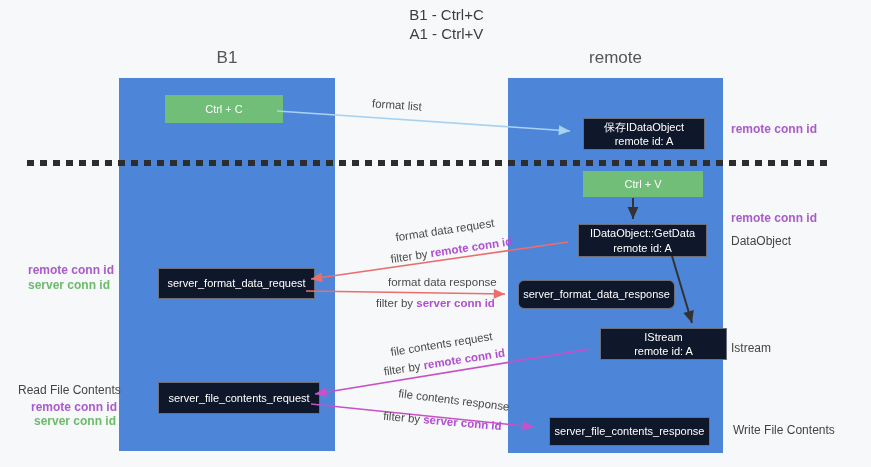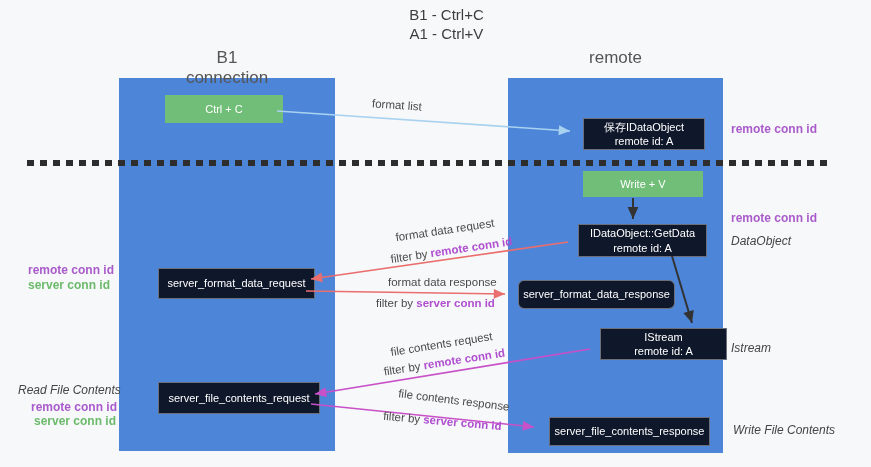--- a/index.html
+++ b/index.html
@@ -40,21 +40,21 @@
   #lbl-fresp{left:388px;top:276px;}
   #lbl-fresp-filter{left:376px;top:297px;}
   #lbl-fcr{left:390px;top:338px;transform:rotate(-9deg);}
   #lbl-fcr-filter{left:383px;top:356px;transform:rotate(-9deg);}
   #lbl-fcresp{left:398px;top:394px;transform:rotate(7deg);}
   #lbl-fcresp-filter{left:383px;top:415px;transform:rotate(5deg);}
 
   .side-label{position:absolute;font-size:12px;white-space:nowrap;z-index:6;}
   .bold-purple{color:#a95bcb;font-weight:bold;}
   .bold-green{color:#6cba6c;font-weight:bold;}
-  .plain{color:#444;font-style:italic;}
+  .plain{color:#444;}
   #l-remote-1{left:28px;top:263px;}
   #l-server-1{left:28px;top:278px;}
   #l-read{left:18px;top:383px;}
   #l-remote-2{left:31px;top:400px;}
   #l-server-2{left:34px;top:414px;}
   #r-remote-1{left:731px;top:122px;}
   #r-remote-2{left:731px;top:211px;}
   #r-dataobject{left:731px;top:234px;}
   #r-istream{left:731px;top:341px;}
   #r-write{left:733px;top:423px;}
@@ -64,21 +64,20 @@
 
 <div class="canvas">
 
   <div class="title">
     <div>B1 - Ctrl+C</div>
     <div>A1 - Ctrl+V</div>
   </div>
 
   <div class="col-header left">
     <div>B1</div>
-    <div>connection</div>
   </div>
   <div class="col-header right">
     <div>remote</div>
   </div>
 
   <div class="column col-left"></div>
   <div class="column col-right"></div>
 
   <svg class="arrows" id="arrow-layer" xmlns="http://www.w3.org/2000/svg">
       <line x1="277" y1="111" x2="570" y2="131" stroke="#a9d2f0" stroke-width="1.6"></line>
@@ -99,21 +98,21 @@
     </svg>
 
   <div class="box box-green" id="box-ctrl-c">
     <span>Ctrl + C</span>
   </div>
   <div class="box box-orange" id="box-save">
     <span>保存IDataObject</span>
     <span>remote id: A</span>
   </div>
   <div class="box box-green" id="box-ctrl-v">
-    <span>Write + V</span>
+    <span>Ctrl + V</span>
   </div>
   <div class="box box-orange" id="box-getdata">
     <span>IDataObject::GetData</span>
     <span>remote id: A</span>
   </div>
   <div class="box box-orange" id="box-format-req">
     <span>server_format_data_request</span>
   </div>
   <div class="box box-orange" id="box-format-resp">
     <span>server_format_data_response</span>

